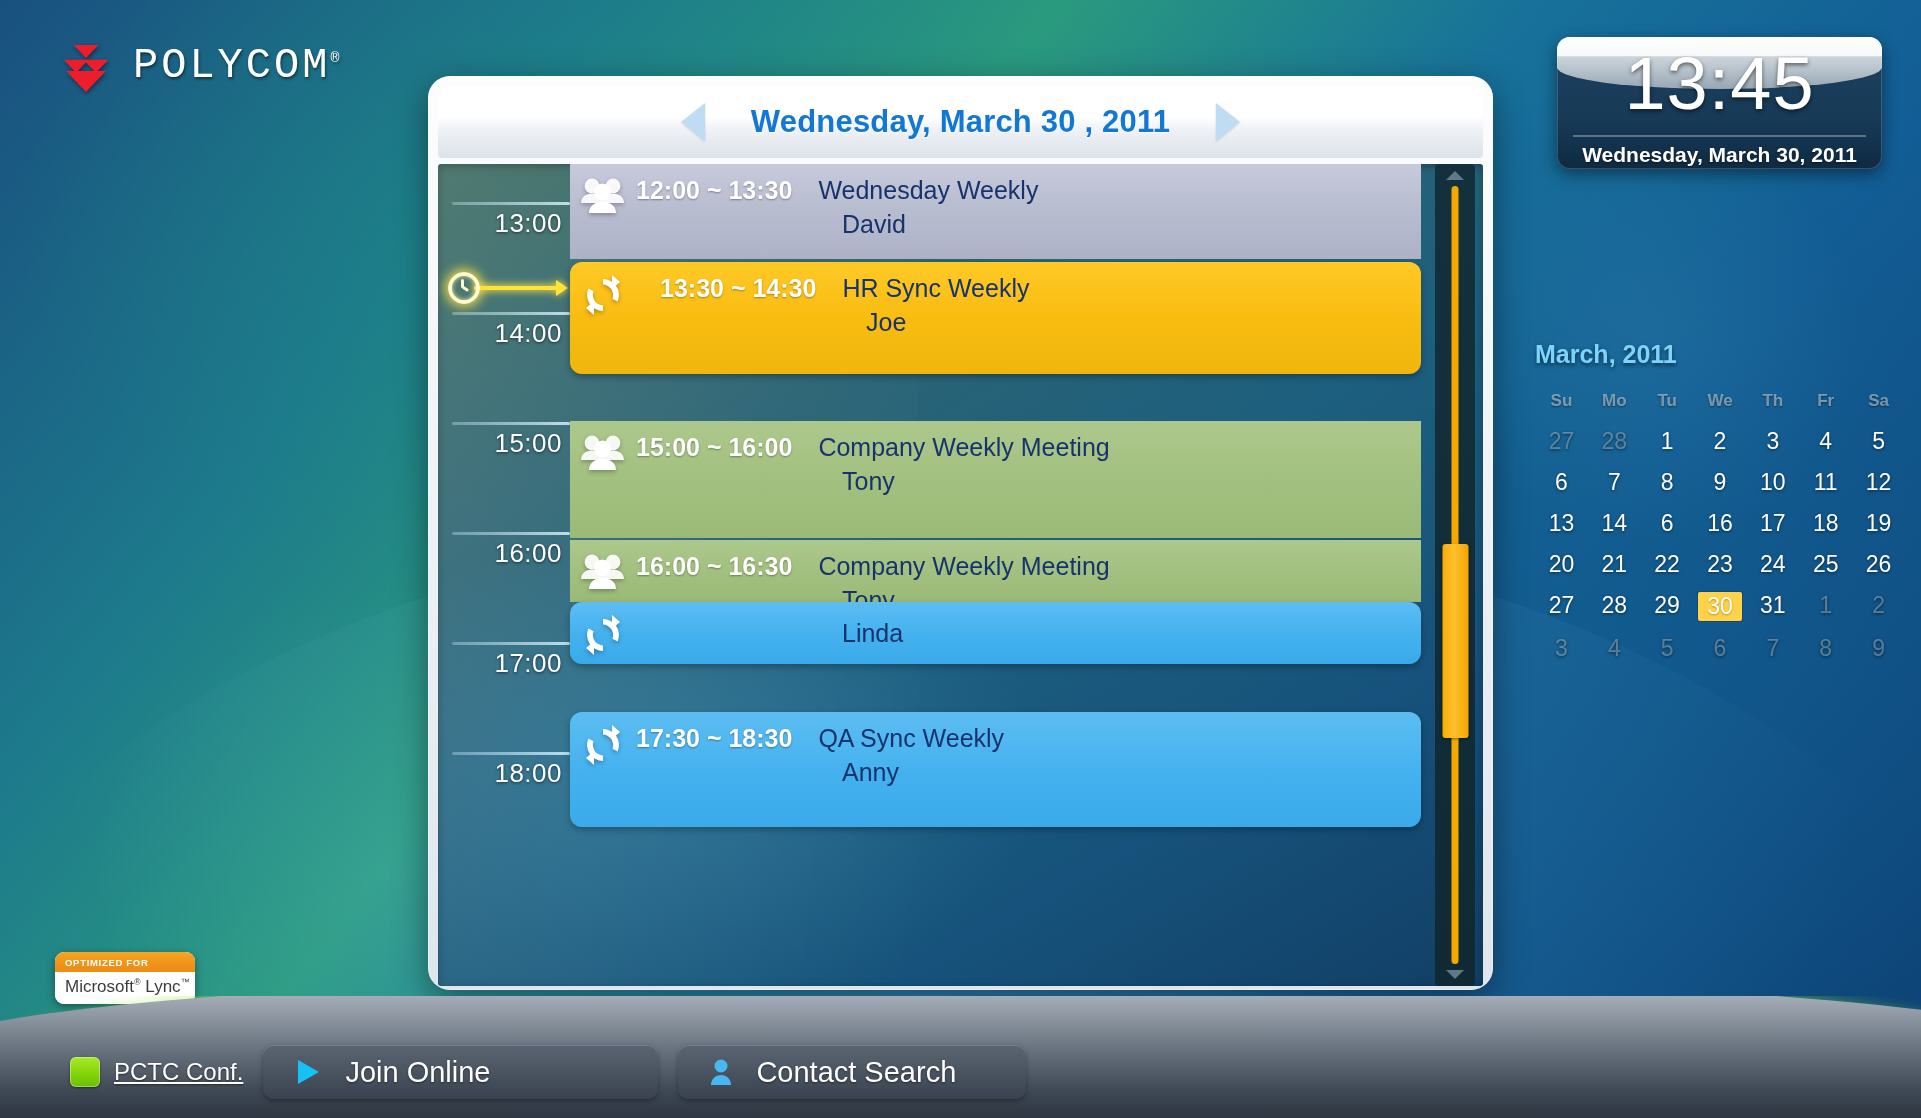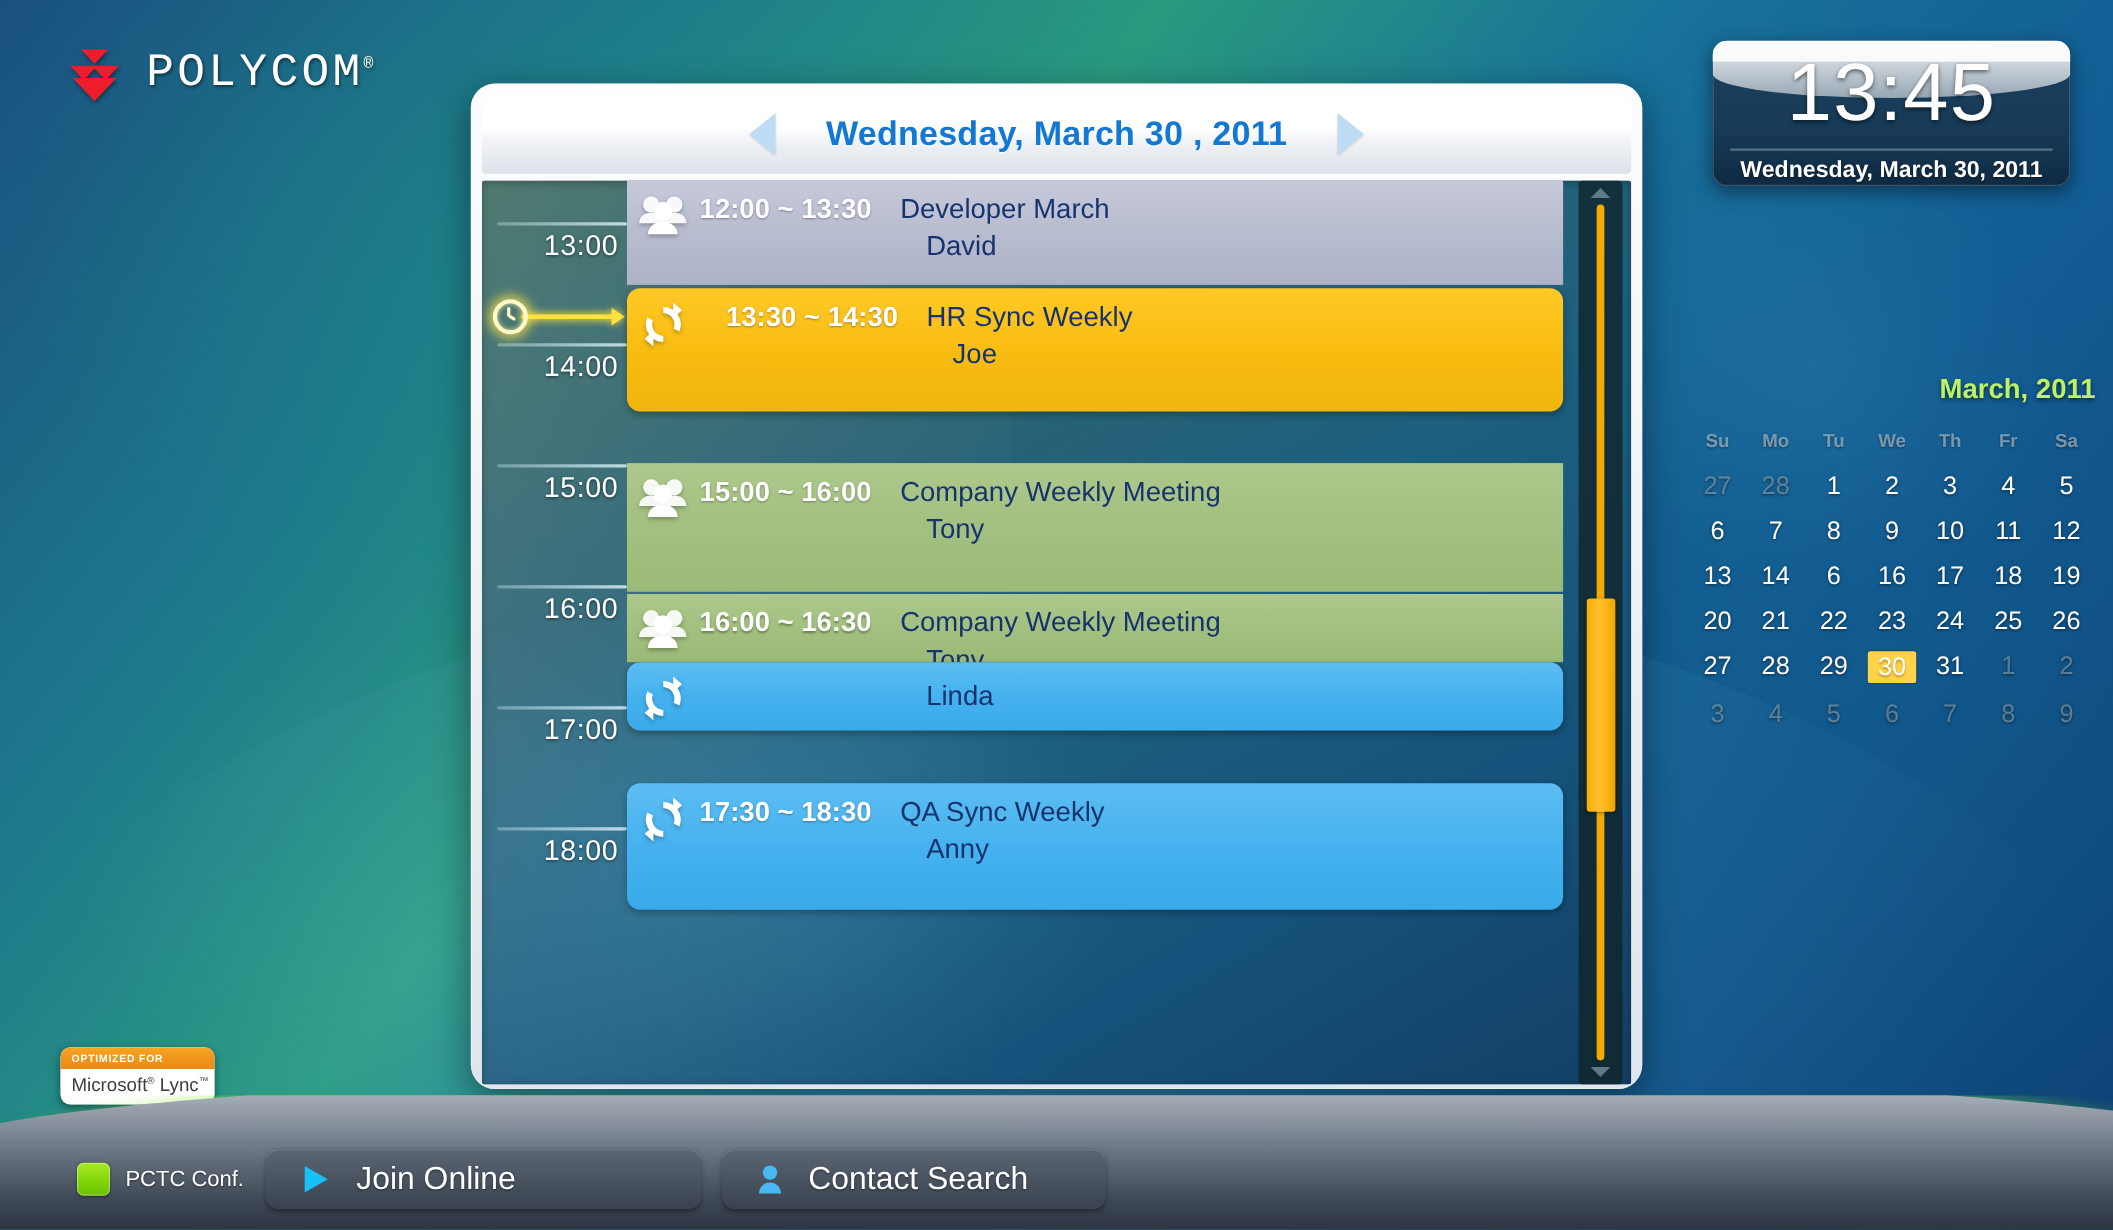--- a/index.html
+++ b/index.html
@@ -241,21 +241,21 @@
   }
   #clock-date{
     position:absolute; left:0; right:0; top:106px;
     text-align:center; font-size:21px; font-weight:bold; color:#fff;
     text-shadow:0 1px 2px rgba(0,0,0,.55);
   }
 
   
   #mini-cal{ position:absolute; left:1535px; top:340px; width:370px; }
   #mini-title{
-    text-align:right; font-size:25px; font-weight:bold; color:#bef264;
+    text-align:left; font-size:25px; font-weight:bold; color:#7dd3fc;
     text-shadow:0 2px 4px rgba(0,0,0,.55); margin-bottom:22px;
   }
   #mini-grid{ display:grid; grid-template-columns:repeat(7,1fr); row-gap:8px; }
   .dow{
     text-align:center; font-size:17px; font-weight:bold;
     color:rgba(255,255,255,.45); text-shadow:0 1px 2px rgba(0,0,0,.45);
     padding-bottom:6px;
   }
   .day{
     text-align:center; font-size:23px; color:#fff;
@@ -289,21 +289,21 @@
   #tb-content{
     position:absolute; left:0; bottom:0; width:100%; height:82px;
     display:flex; align-items:center; gap:20px; padding:0 60px 10px 70px;
   }
   #status-group{ display:flex; align-items:center; gap:14px; }
   #status-swatch{
     width:30px; height:30px; border-radius:6px;
     background:linear-gradient(180deg,#a8e827,#7fd406 60%,#6bbe04);
     box-shadow:0 1px 3px rgba(0,0,0,.45), 0 0 0 1px rgba(255,255,255,.35) inset;
   }
-  #status-label{ color:#fff; font-size:20px; text-shadow:0 1px 2px rgba(0,0,0,.55); }
+  #status-label{ color:#fff; font-size:24px; text-shadow:0 1px 2px rgba(0,0,0,.55);text-decoration:underline; }
 
   .tb-btn{
     height:54px; border-radius:11px;
     background:linear-gradient(180deg,#5a6472 0%, #4c5663 45%, #39424e 100%);
     box-shadow:0 1px 0 rgba(255,255,255,.16) inset, 0 2px 5px rgba(0,0,0,.35);
     display:flex; align-items:center; gap:22px;
     padding:0 30px; cursor:pointer;
   }
   .tb-btn .label{ color:#ffffff; font-size:29px; text-shadow:0 1px 2px rgba(0,0,0,.5); }
   #btn-contact{ width:348px; }
@@ -398,21 +398,21 @@
               <path d="M1 27c0-6 5-9.6 11-9.6S23 21 23 27z" fill="#ffffff" opacity=".93"></path>
               <circle cx="33" cy="10" r="7.4" fill="#ffffff" opacity=".93"></circle>
               <path d="M22 27c0-6 5-9.6 11-9.6S44 21 44 27z" fill="#ffffff" opacity=".93"></path>
               <circle cx="22.5" cy="16" r="8.6" fill="#ffffff"></circle>
               <path d="M9 37c0-7 6-11.2 13.5-11.2S36 30 36 37z" fill="#ffffff"></path>
             </svg>
           </div>
           <div class="ev-body">
             <div class="ev-row">
               <div class="ev-time">12:00 ~ 13:30</div>
-              <div class="ev-title">Developer March</div>
+              <div class="ev-title">Wednesday Weekly</div>
             </div>
             <div class="ev-owner">David</div>
           </div>
         </div>
         <div class="event ev-yellow round" style="top: 98px; height: 112px; gap: 24px;">
           <div class="ev-icon">
             <svg width="44" height="42" viewBox="0 0 44 42">
               <path d="M22 5a16 16 0 0 1 14.6 22.4l-5.2-2.6A10.4 10.4 0 0 0 22 10.6z" fill="#ffffff"></path>
               <path d="M22 37a16 16 0 0 1-14.6-22.4l5.2 2.6A10.4 10.4 0 0 0 22 31.4z" fill="#ffffff"></path>
               <path d="M31 1l8 7-8 7z" fill="#ffffff"></path>

